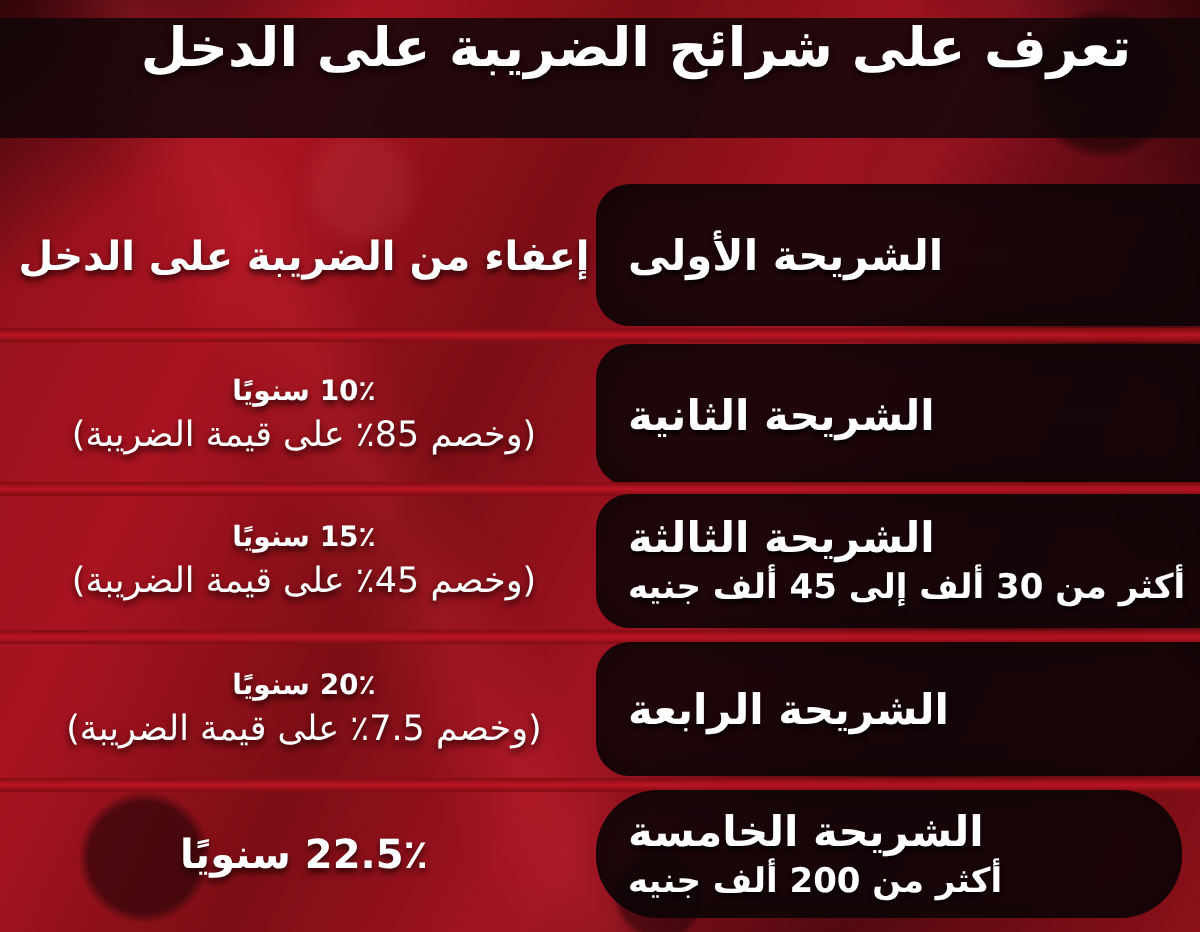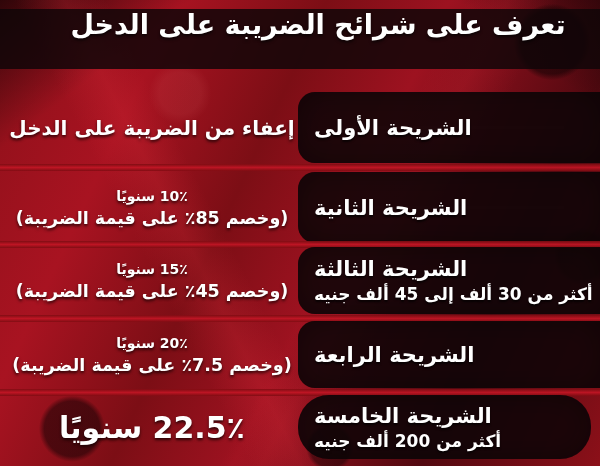--- a/index.html
+++ b/index.html
@@ -56,23 +56,23 @@
     box-shadow:inset 0 0 30px rgba(0,0,0,.35);
   }
   .r5 .bracket-box{right:9px;border-radius:31px;}
   .bracket-name{font-size:21px;font-weight:bold;white-space:nowrap;text-shadow:0 2px 2px rgba(0,0,0,.7);}
   .bracket-range{font-size:17px;font-weight:bold;white-space:nowrap;text-shadow:0 2px 2px rgba(0,0,0,.7);}
   .rate{
     position:absolute;top:0;bottom:0;left:8px;width:288px;
     display:flex;flex-direction:column;justify-content:center;align-items:center;gap:4px;
   }
   .rate-line1{font-size:14px;font-weight:bold;white-space:nowrap;text-shadow:0 2px 3px rgba(20,0,2,.8);}
-  .rate-line2{font-size:17.5px;font-weight:bold;white-space:nowrap;text-shadow:0 2px 3px rgba(20,0,2,.8);}
+  .rate-line2{font-size:17.5px;font-weight:normal;white-space:nowrap;text-shadow:0 2px 3px rgba(20,0,2,.8);}
   .r1 .rate-line1{font-size:20px;}
-  .r5 .rate-line1{font-size:30px;text-align:center;}
+  .r5 .rate-line1{font-size:20px;text-align:center;}
 </style>
 </head>
 <body>
 
 <div class="stage">
   <div class="bg"></div>
 
   <div class="title-band">
     <h1>تعرف على شرائح الضريبة على الدخل</h1>
   </div>

